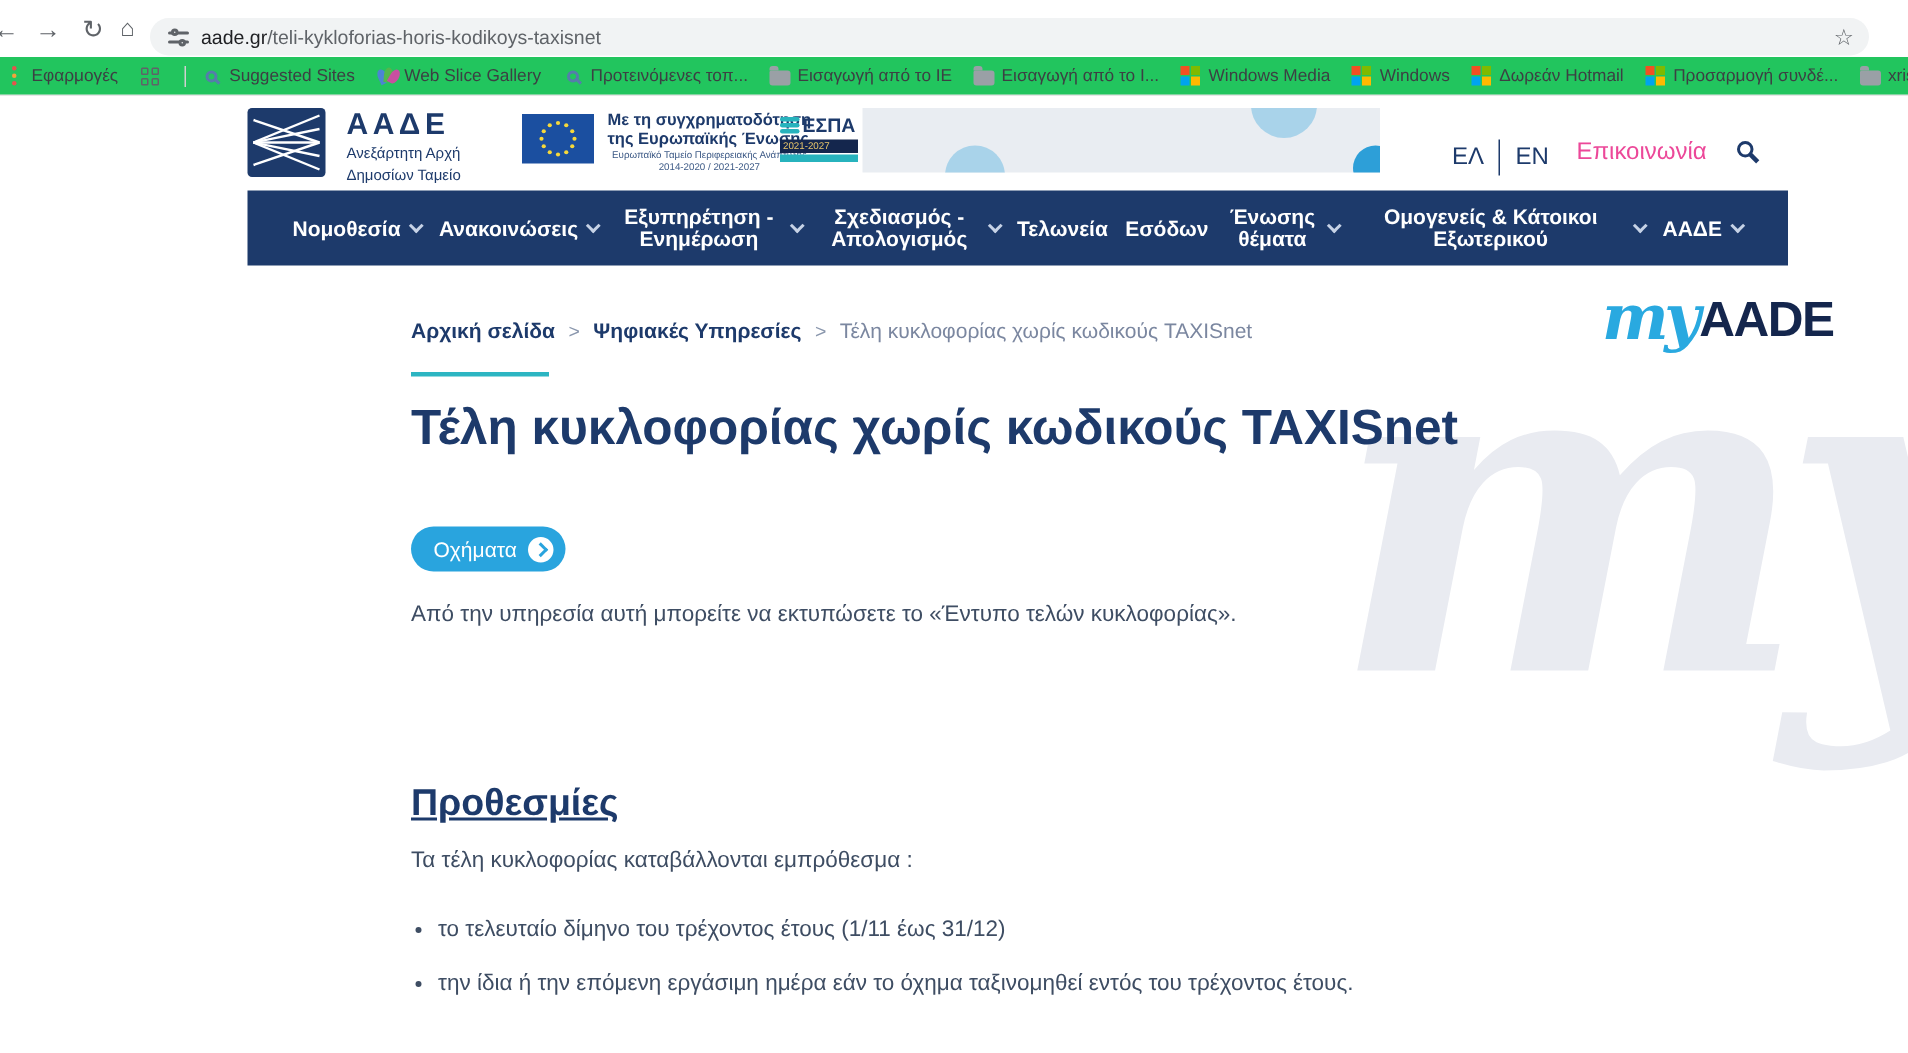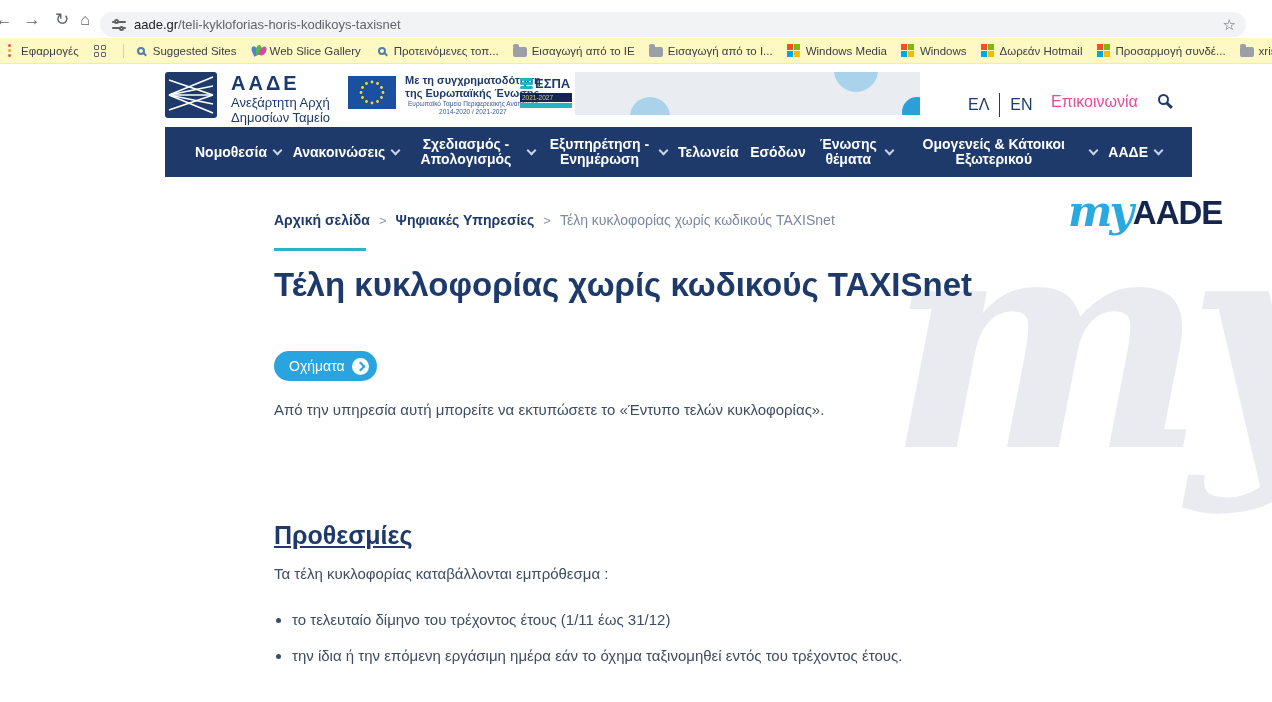--- a/index.html
+++ b/index.html
@@ -17,21 +17,21 @@
   .tune-ic { display:inline-block; width:14px; height:12px; margin:0 8px 0 2px; position:relative; }
   .tune-ic i { position:absolute; left:0; right:0; height:2px; background:#5f6368; border-radius:1px; }
   .tune-ic i:nth-child(1){ top:2px; } .tune-ic i:nth-child(2){ bottom:2px; }
   .tune-ic b { position:absolute; width:5px; height:5px; border-radius:50%; background:#f1f3f4;
                border:2px solid #5f6368; }
   .tune-ic b:nth-child(3){ top:0px; left:2px; } .tune-ic b:nth-child(4){ bottom:0px; right:2px; }
   .url { font-size:13px; color:#5f6368; white-space:nowrap; }
   .url .host { color:#202124; }
   .star { margin-left:auto; color:#5f6368; font-size:15px; }
 
-  .bookmarksbar { position:absolute; top:38px; left:0; width:100%; height:26px; background:#fef9c3;
+  .bookmarksbar { position:absolute; top:38px; left:0; width:100%; height:26px; background:#22c55e;
                   border-bottom:1px solid #e6e6e6; display:flex; align-items:center; padding-left:2px; }
   .bm-item { display:flex; align-items:center; gap:5px; margin-right:14px; cursor:pointer; flex:0 0 auto; }
   .bm-label { font-size:11.5px; color:#3c4043; white-space:nowrap; }
   .bm-sep { width:1px; height:14px; background:#d0d0d0; margin:0 10px 0 2px; flex:0 0 auto; }
   .bm-ic { display:inline-flex; width:14px; height:14px; align-items:center; justify-content:center; flex:0 0 auto; }
   .ic-dots { display:flex; flex-direction:column; gap:2px; }
   .ic-dots i { width:3px; height:3px; border-radius:50%; }
   .ic-grid { display:grid; grid-template-columns:5px 5px; grid-gap:2px; }
   .ic-grid i { width:5px; height:5px; border:1.5px solid #5f6368; border-radius:1px; }
   .ic-mag { width:8px; height:8px; border:2px solid #557dab; border-radius:50%; position:relative; }
@@ -55,21 +55,21 @@
   .site { position:absolute; top:64px; left:0; width:1272px; height:638px; background:#fff; overflow:hidden; }
 
   .watermark { position:absolute; left:888px; top:128px; font-family:"DejaVu Serif",serif;
                font-style:italic; font-weight:bold; font-size:300px; line-height:1;
                color:#e9ebf1; z-index:0; letter-spacing:-18px; }
 
   .site-header { position:absolute; left:165px; top:6px; width:1027px; height:56px; z-index:2; }
   .aade-mark { position:absolute; left:0; top:2px; width:52px; height:46px; background:#1d3a6b; border-radius:3px; }
   .aade-text { position:absolute; left:66px; top:2px; color:#1d3a6b; }
   .aade-text .sig { font-size:20px; font-weight:bold; letter-spacing:3px; }
-  .aade-text .sub { font-size:13px; line-height:15px; }
+  .aade-text .sub { font-size:10px; line-height:15px; }
   .eu-flag { position:absolute; left:183px; top:6px; width:48px; height:33px; background:#1b4fa0; }
   .eu-text { position:absolute; left:240px; top:4px; color:#1d3a6b; }
   .eu-text .b { font-size:11px; font-weight:bold; line-height:13px; }
   .eu-text .t { font-size:6.5px; line-height:8px; color:#3d5a86; text-align:center; }
   .espa { position:absolute; left:355px; top:6px; width:52px; }
   .espa-top { display:flex; align-items:center; gap:2px; }
   .espa-waves { display:flex; flex-direction:column; gap:1.5px; }
   .espa-waves i { width:13px; height:2.5px; background:#27b3bd; border-radius:2px; }
   .espa-name { font-size:13px; font-weight:bold; color:#1d3a6b; }
   .espa-mid { margin-top:2px; background:#14264d; color:#e8c66a; font-size:6.5px; padding:1px 2px; }
@@ -338,25 +338,25 @@
     <nav class="mainnav" id="mainnav">
         <div class="nav-item">
           <span class="lbl">Νομοθεσία</span>
           <span class="caret"></span>
         </div>
         <div class="nav-item">
           <span class="lbl">Ανακοινώσεις</span>
           <span class="caret"></span>
         </div>
         <div class="nav-item">
+          <span class="lbl">Εξυπηρέτηση - Ενημέρωση</span>
+          <span class="caret"></span>
+        </div>
+        <div class="nav-item">
           <span class="lbl">Σχεδιασμός - Απολογισμός</span>
-          <span class="caret"></span>
-        </div>
-        <div class="nav-item">
-          <span class="lbl">Εξυπηρέτηση - Ενημέρωση</span>
           <span class="caret"></span>
         </div>
         <div class="nav-item">
           <span class="lbl">Τελωνεία</span>
         </div>
         <div class="nav-item">
           <span class="lbl">Εσόδων</span>
         </div>
         <div class="nav-item">
           <span class="lbl">Ένωσης θέματα</span>

